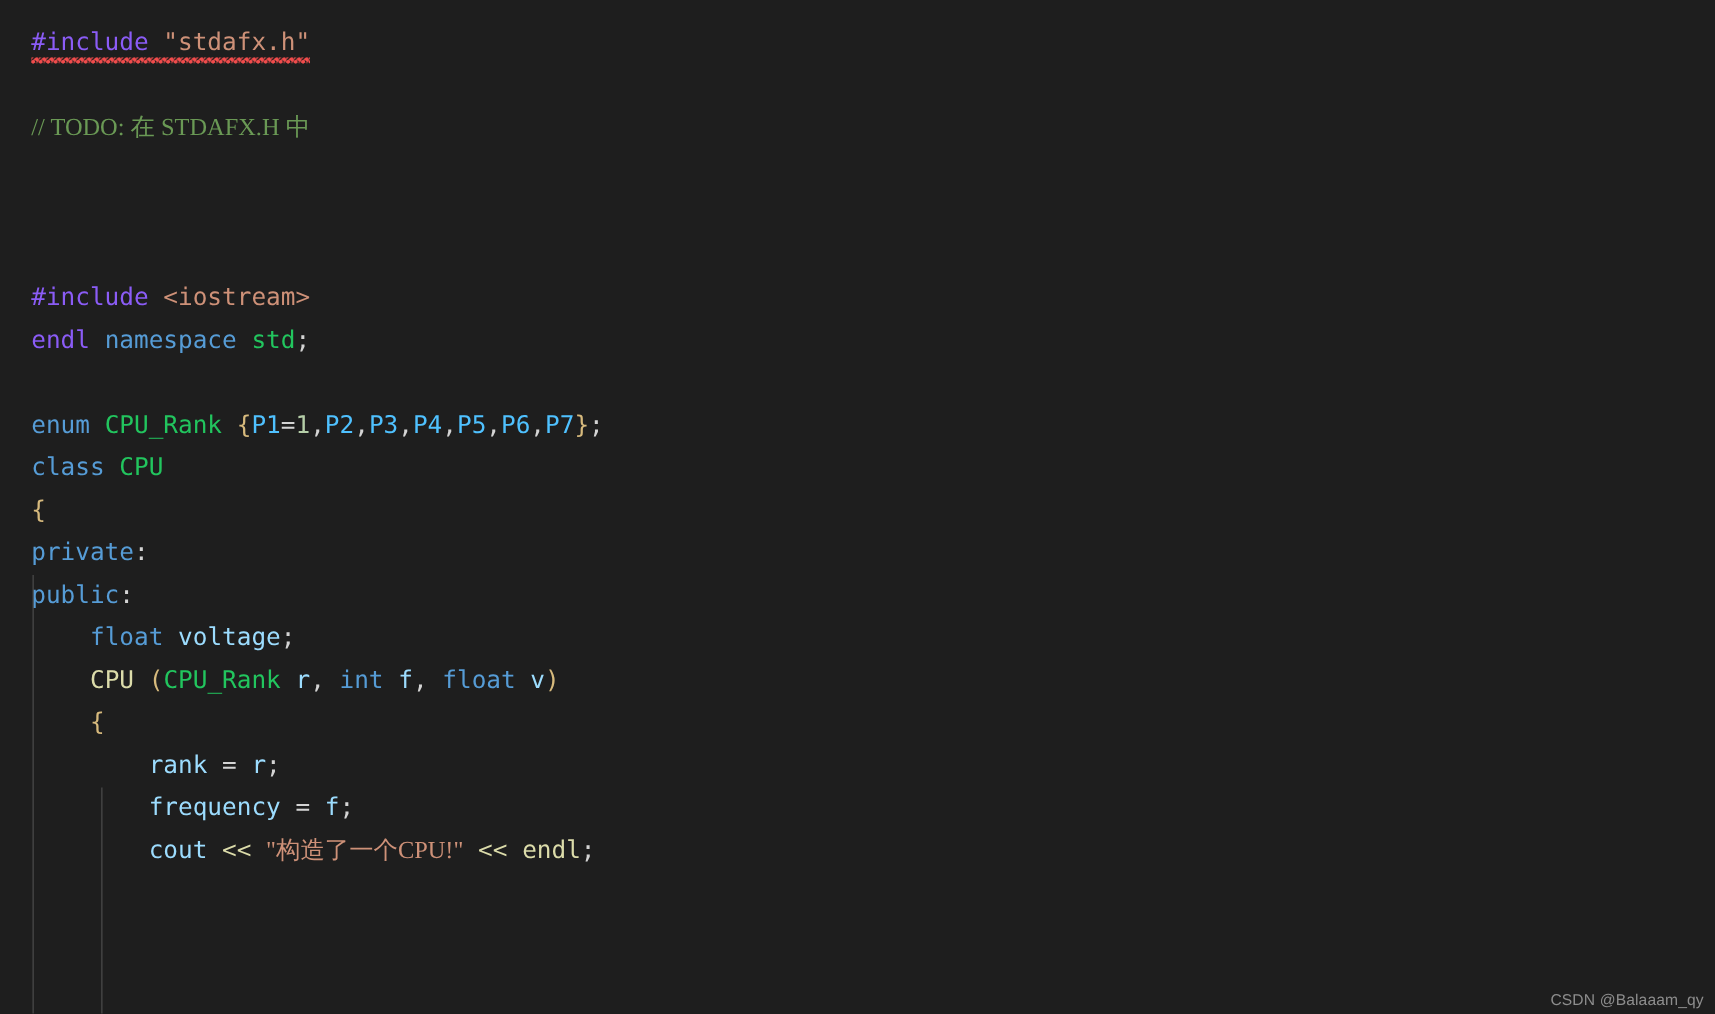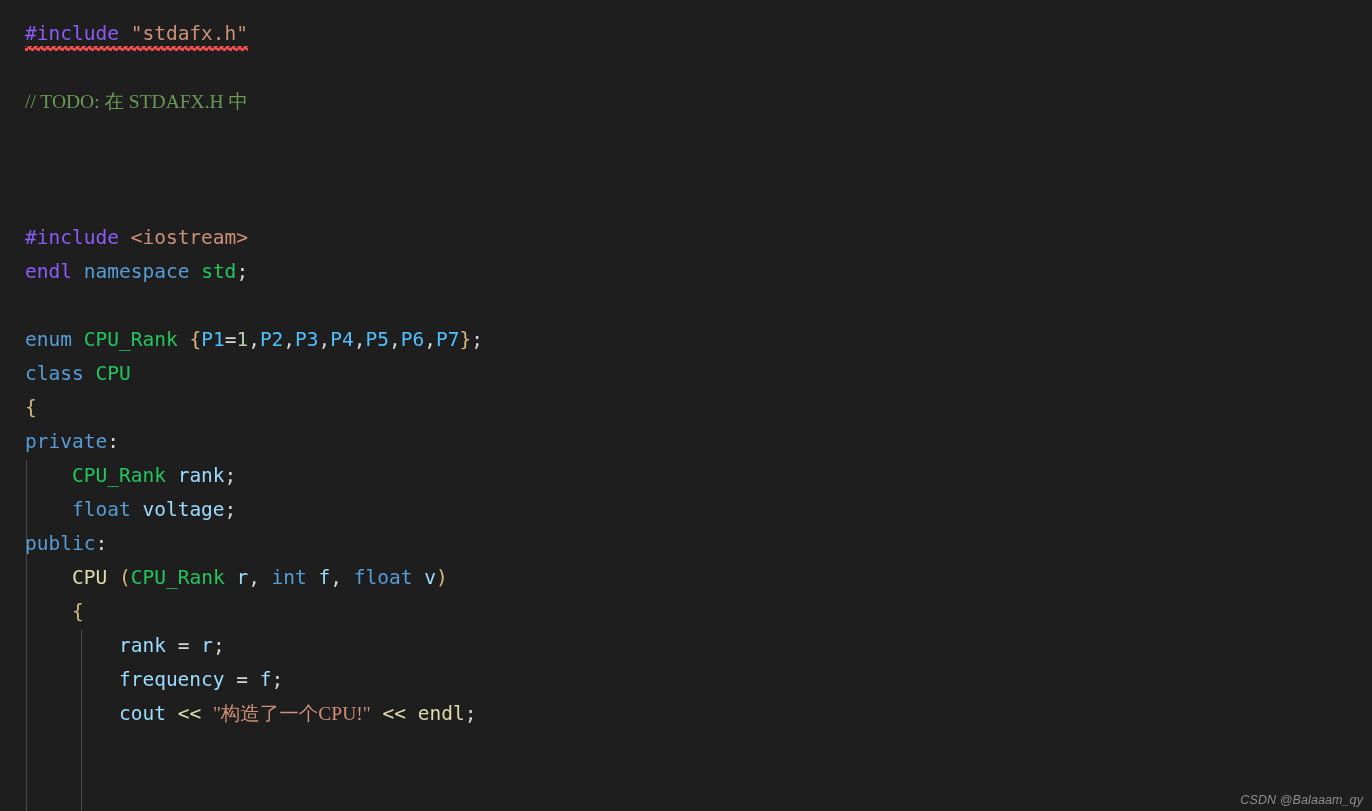--- a/index.html
+++ b/index.html
@@ -104,21 +104,20 @@
   
   .watermark {
     position: absolute;
     right: 9px;
     bottom: 4px;
     font-family: "Liberation Sans", sans-serif;
     font-size: 12.5px;
     color: #8d8d8d;
     letter-spacing: 0.1px;
     user-select: none;
-    font-style: italic;
   }
 
   .cjk { font-family: Liberation Serif, serif; }
 </style>
 </head>
 <body>
 
 <div id="editor">
 
   <div class="code-area">
@@ -128,23 +127,22 @@
       <div class="line">&nbsp;</div>
       <div class="line">&nbsp;</div>
       <div class="line">&nbsp;</div>
       <div class="line"><span class="tok c-preproc">#include</span><span class="tok c-plain"> </span><span class="tok c-string">&lt;iostream&gt;</span></div>
       <div class="line"><span class="tok c-preproc">endl</span><span class="tok c-plain"> </span><span class="tok c-keyword">namespace</span><span class="tok c-plain"> </span><span class="tok c-type">std</span><span class="tok c-plain">;</span></div>
       <div class="line">&nbsp;</div>
       <div class="line"><span class="tok c-keyword">enum</span><span class="tok c-plain"> </span><span class="tok c-type">CPU_Rank</span><span class="tok c-plain"> </span><span class="tok c-brace-y">{</span><span class="tok c-enumconst">P1</span><span class="tok c-plain">=</span><span class="tok c-number">1</span><span class="tok c-plain">,</span><span class="tok c-enumconst">P2</span><span class="tok c-plain">,</span><span class="tok c-enumconst">P3</span><span class="tok c-plain">,</span><span class="tok c-enumconst">P4</span><span class="tok c-plain">,</span><span class="tok c-enumconst">P5</span><span class="tok c-plain">,</span><span class="tok c-enumconst">P6</span><span class="tok c-plain">,</span><span class="tok c-enumconst">P7</span><span class="tok c-brace-y">}</span><span class="tok c-plain">;</span></div>
       <div class="line"><span class="tok c-keyword">class</span><span class="tok c-plain"> </span><span class="tok c-type">CPU</span></div>
       <div class="line"><span class="tok c-brace-y">{</span></div>
       <div class="line"><span class="tok c-keyword">private</span><span class="tok c-plain">:</span></div>
-      <div class="line"><span class="tok c-plain">    </span><span class="tok c-type">CPU_Rank</span><span class="tok c-plain"> </span><span class="tok c-var">rank</span><span class="tok c-plain">;</span></div>
+      <div class="line"><span class="tok c-keyword">public</span><span class="tok c-plain">:</span></div>
       <div class="line"><span class="tok c-plain">    </span><span class="tok c-keyword">float</span><span class="tok c-plain"> </span><span class="tok c-var">voltage</span><span class="tok c-plain">;</span></div>
-      <div class="line"><span class="tok c-keyword">public</span><span class="tok c-plain">:</span></div>
       <div class="line"><span class="tok c-plain">    </span><span class="tok c-func">CPU</span><span class="tok c-plain"> </span><span class="tok c-brace-y">(</span><span class="tok c-type">CPU_Rank</span><span class="tok c-plain"> </span><span class="tok c-var">r</span><span class="tok c-plain">, </span><span class="tok c-keyword">int</span><span class="tok c-plain"> </span><span class="tok c-var">f</span><span class="tok c-plain">, </span><span class="tok c-keyword">float</span><span class="tok c-plain"> </span><span class="tok c-var">v</span><span class="tok c-brace-y">)</span></div>
       <div class="line"><span class="tok c-plain">    </span><span class="tok c-brace-y">{</span></div>
       <div class="line"><span class="tok c-plain">        </span><span class="tok c-var">rank</span><span class="tok c-plain"> </span><span class="tok c-plain">=</span><span class="tok c-plain"> </span><span class="tok c-var">r</span><span class="tok c-plain">;</span></div>
       <div class="line"><span class="tok c-plain">        </span><span class="tok c-var">frequency</span><span class="tok c-plain"> </span><span class="tok c-plain">=</span><span class="tok c-plain"> </span><span class="tok c-var">f</span><span class="tok c-plain">;</span></div>
       <div class="line"><span class="tok c-plain">        </span><span class="tok c-var">cout</span><span class="tok c-plain"> </span><span class="tok c-const">&lt;&lt;</span><span class="tok c-plain"> </span><span class="tok c-string cjk">"构造了一个CPU!"</span><span class="tok c-plain"> </span><span class="tok c-const">&lt;&lt;</span><span class="tok c-plain"> </span><span class="tok c-const">endl</span><span class="tok c-plain">;</span></div>
     </div>
 
   <div id="guides">
       <div class="indent-guide" style="left: 26px; top: 460px; height: 351px;"></div>
       <div class="indent-guide" style="left: 81px; top: 630px; height: 181px;"></div>

